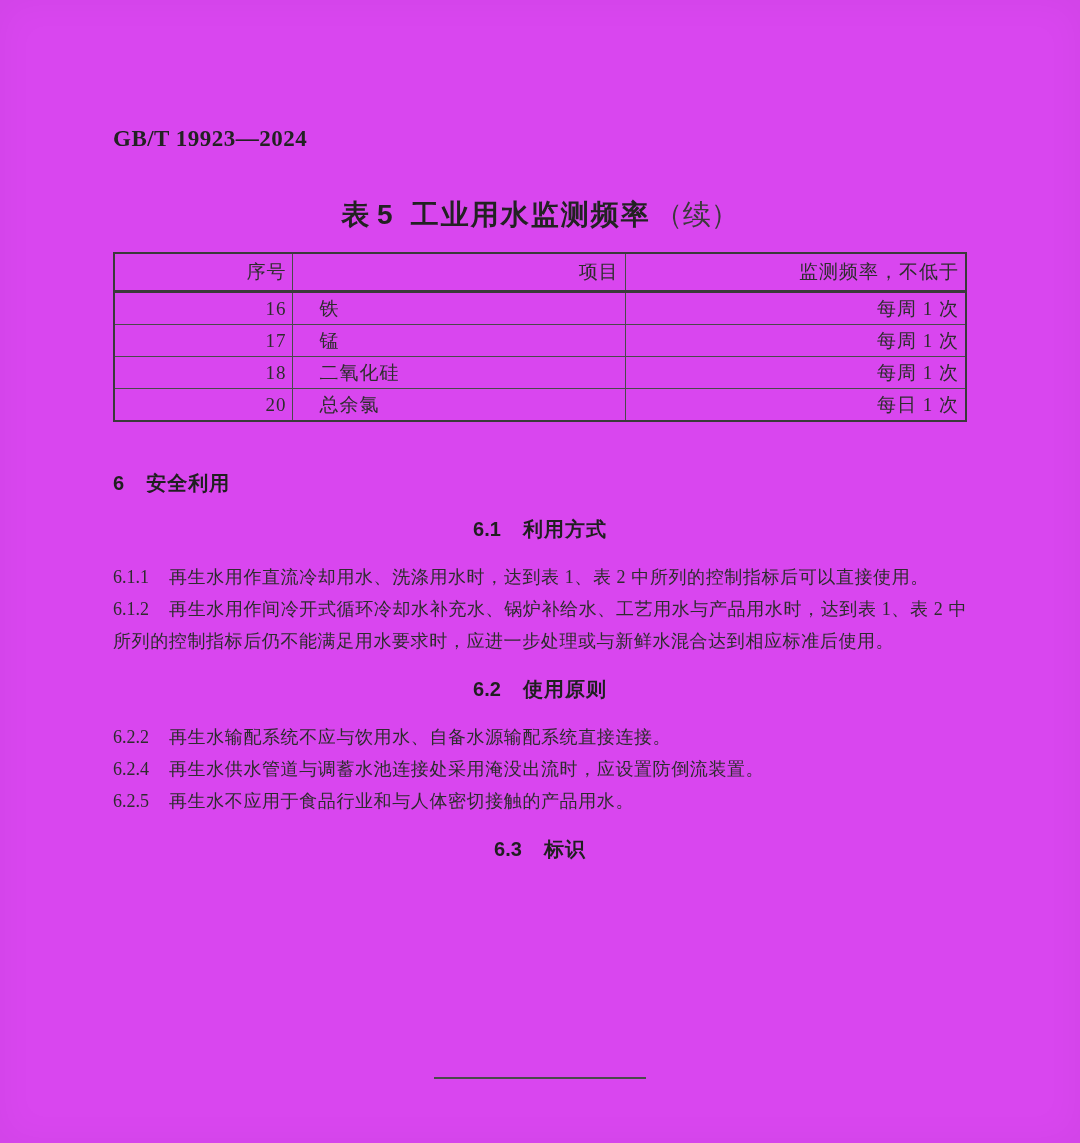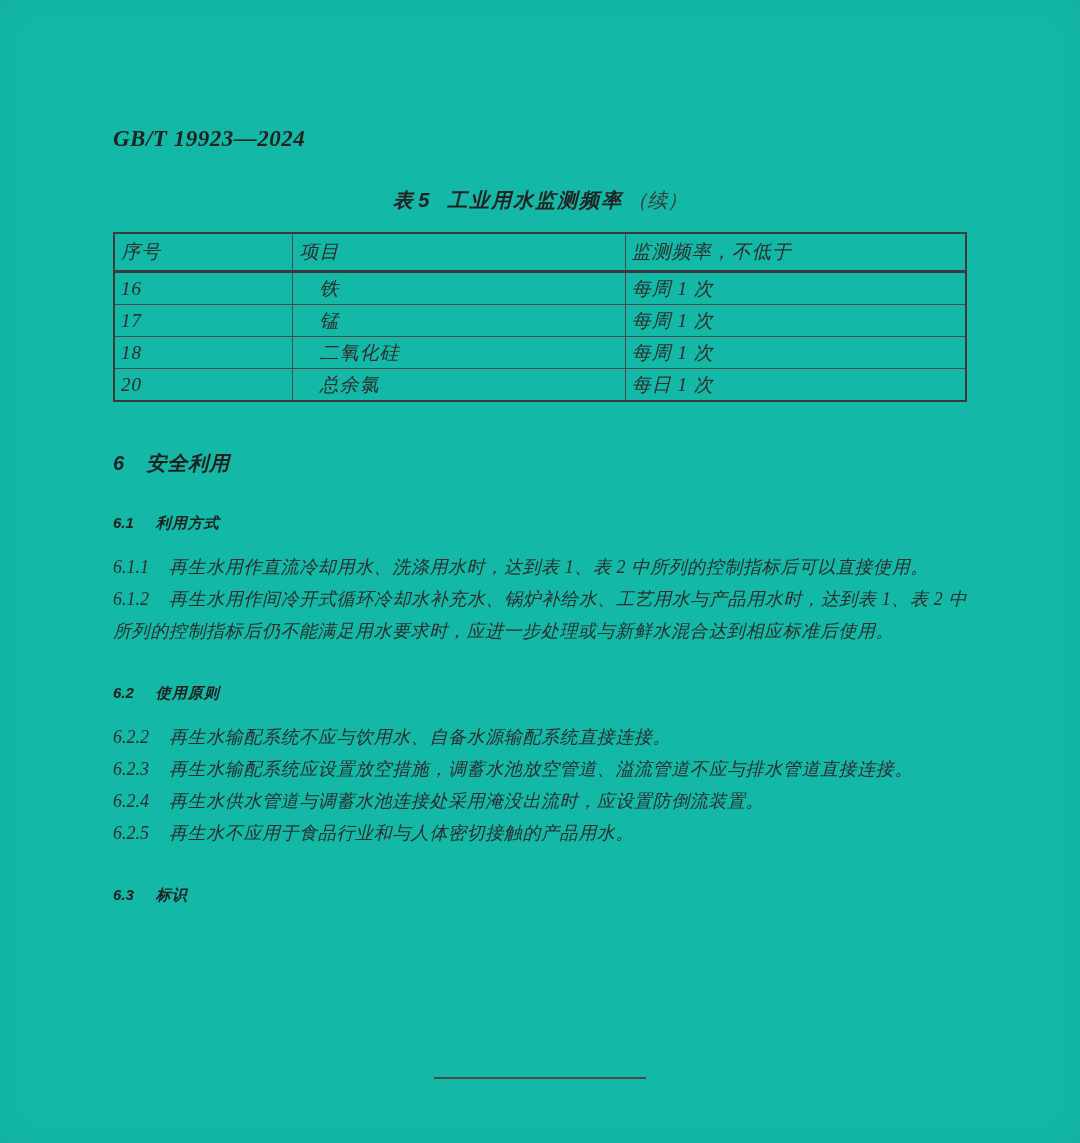--- a/index.html
+++ b/index.html
@@ -1,38 +1,37 @@
 <!DOCTYPE html>
 <html lang="zh"><head>
 <meta charset="utf-8">
 <style>
   html,body{margin:0;padding:0;background:#f4f4f2;}
   .page{
     position:relative;
     width:1080px;height:1143px;
     margin:0 auto;
-    background:#14b8a6;
+    background:#d946ef;
     box-sizing:border-box;
     padding:126px 113px 16px 113px;
     color:#2d2d2d;
     overflow:hidden;
     box-shadow:inset 0 0 40px rgba(0,0,0,0.04);
-    font-style:italic;
   }
   .doc-number{
     font-family:"Liberation Serif", serif;
     font-weight:bold;
     font-size:23px;
     letter-spacing:0.5px;
     color:#222;
   }
   .table-caption{
     text-align:center;
-    margin-top:35px;
-    font-size:20px;
+    margin-top:44px;
+    font-size:28px;
     font-family:"Liberation Sans", sans-serif;
     color:#222;
   }
   .table-caption .cap-label{font-weight:bold;margin-right:18px;}
   .table-caption .cap-title{font-weight:bold;letter-spacing:2px;}
   .table-caption .cap-cont{font-weight:normal;margin-left:4px;color:#3a3a3a;}
   table.std{
     width:100%;
     margin-top:18px;
     border-collapse:collapse;
@@ -44,21 +43,21 @@
   table.std col.c1{width:21%;}
   table.std col.c2{width:39%;}
   table.std col.c3{width:40%;}
   table.std th, table.std td{
     border-left:1.5px solid #4a4a4a;
     border-right:1.5px solid #4a4a4a;
     border-top:1.5px solid #4a4a4a;
     border-bottom:1.5px solid #4a4a4a;
     padding:0 6px;
     height:31px;
-    text-align:left;
+    text-align:right;
     font-weight:normal;
     letter-spacing:1px;
   }
   table.std thead th{
     height:36px;
     border-top:2.5px solid #3a3a3a;
     border-bottom:3px solid #3a3a3a;
   }
   table.std tbody tr:last-child td{border-bottom:2.5px solid #3a3a3a;}
   table.std td.item{text-align:left;padding-left:26px;}
@@ -68,24 +67,25 @@
     font-family:"Liberation Sans", sans-serif;
     font-weight:bold;
     font-size:20px;
     color:#1f1f1f;
     margin:48px 0 0 0;
     letter-spacing:1px;
   }
   .sub-heading{
     font-family:"Liberation Sans", sans-serif;
     font-weight:bold;
-    font-size:15px;
+    font-size:20px;
     color:#1f1f1f;
-    margin:37px 0 18px 0;
+    margin:19px 0 18px 0;
     letter-spacing:1px;
+    text-align:center;
   }
   .sec-heading .h-num,.sub-heading .h-num{
     font-family:"Liberation Sans", sans-serif;
     margin-right:22px;
     letter-spacing:0;
   }
   .clause{
     font-family:"Liberation Serif", serif;
     font-size:18px;
     line-height:32px;
@@ -174,23 +174,20 @@
   </p>
 
   <div class="sub-heading">
     <span class="h-num">6.2</span><span>使用原则</span>
   </div>
 
   <p class="clause">
     <span class="c-num">6.2.2</span><span>再生水输配系统不应与饮用水、自备水源输配系统直接连接。</span>
   </p>
   <p class="clause">
-    <span class="c-num">6.2.3</span><span>再生水输配系统应设置放空措施，调蓄水池放空管道、溢流管道不应与排水管道直接连接。</span>
-  </p>
-  <p class="clause">
     <span class="c-num">6.2.4</span><span>再生水供水管道与调蓄水池连接处采用淹没出流时，应设置防倒流装置。</span>
   </p>
   <p class="clause">
     <span class="c-num">6.2.5</span><span>再生水不应用于食品行业和与人体密切接触的产品用水。</span>
   </p>
 
   <div class="sub-heading">
     <span class="h-num">6.3</span><span>标识</span>
   </div>
 

